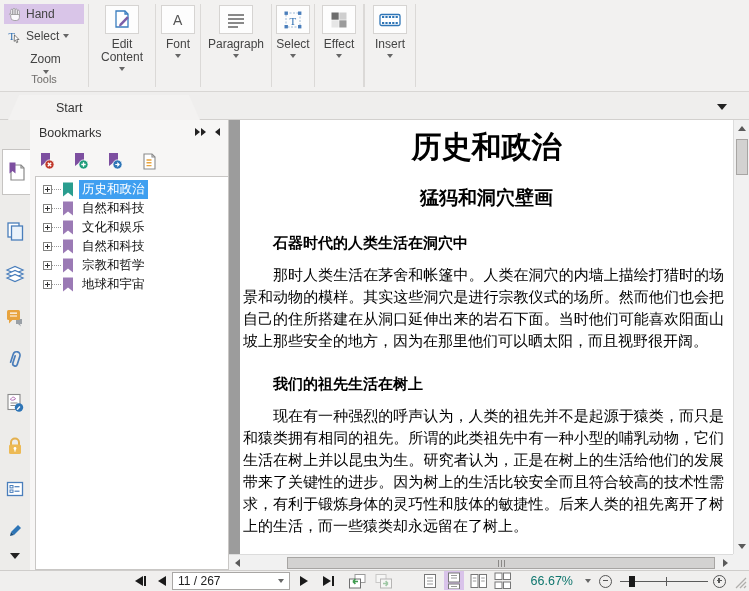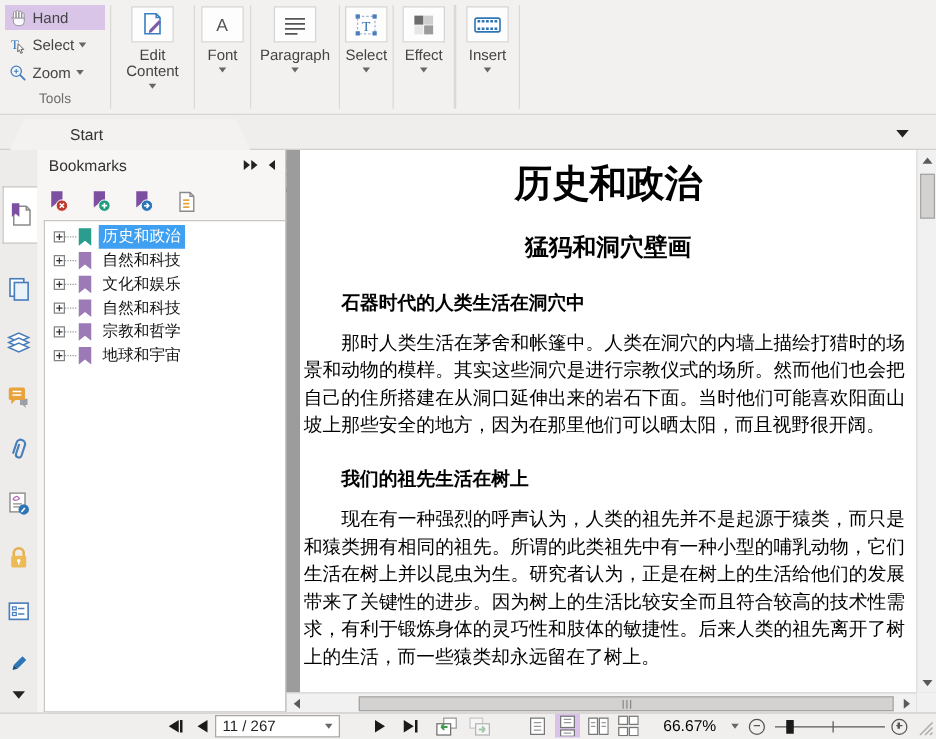--- a/index.html
+++ b/index.html
@@ -109,25 +109,25 @@
   #sbcorner { position:absolute; right:0; bottom:0; width:16px; height:16px; background:#f1f1f1; }
 
   
   #statusbar { position:absolute; left:0; top:570px; width:749px; height:21px;
     background:#f0efee; border-top:1px solid #cfcdcb; font-size:12px; }
   .sb-item { position:absolute; top:0; height:20px; display:flex; align-items:center; justify-content:center; }
   .nav-tri { width:0; height:0; border-top:5px solid transparent; border-bottom:5px solid transparent; }
   .nav-l { border-right:8px solid #1a1a1a; }
   .nav-r { border-left:8px solid #1a1a1a; }
   .nav-bar { width:2px; height:10px; background:#1a1a1a; }
-  #pagebox { left:172px; width:100px; height:18px; top:1px; background:#fff;
+  #pagebox { left:172px; width:118px; height:18px; top:1px; background:#fff;
     border:1px solid #a9a7a5; justify-content:space-between; padding:0 5px; color:#222; }
   .layout-btn { width:20px; height:19px; }
   .layout-btn.hl { background:#d9c3ea; }
-  #zoomtext { left:519px; width:54px; justify-content:flex-end; color:#000000; font-size:12.5px; }
+  #zoomtext { left:519px; width:54px; justify-content:flex-end; color:#0f766e; font-size:12.5px; }
   .ring { width:13px; height:13px; border:1.4px solid #555; border-radius:50%; position:relative; }
   .ring::before { content:""; position:absolute; left:2.5px; top:4.6px; width:5px; height:1.4px; background:#555; }
   .ring.plus::after { content:""; position:absolute; left:4.3px; top:2.8px; width:1.4px; height:5px; background:#555; }
   #slider-track { position:absolute; left:620px; top:10px; width:88px; height:1px; background:#5a5a5a; }
   #slider-tick { position:absolute; left:666px; top:6px; width:1px; height:9px; background:#5a5a5a; }
   #slider-thumb { position:absolute; left:629px; top:5px; width:6px; height:11px; background:#1a1a1a; }
   #grip { position:absolute; right:2px; bottom:2px; width:12px; height:12px; }
 </style>
 </head>
 <body>
@@ -149,21 +149,21 @@
         <span>Hand</span>
       </div>
       <div class="tool-row" style="top:26px;">
         <svg width="15" height="15" viewBox="0 0 20 20">
             <text x="2" y="14" font-size="14" fill="#2f6fb2" font-family="Liberation Serif,serif">T</text>
             <path d="M10 8 L16 14 L13 14 L14.5 17.5 L12.8 18.2 L11.4 14.8 L9.5 16.5 Z" fill="#fff" stroke="#333" stroke-width="0.8"></path>
           </svg>
         <span>Select</span>
         <span class="caret-d"></span>
       </div>
-      <div class="tool-row" style="top:48px;">
+      <div class="tool-row" style="top:48px;flex-direction:column;">
         <svg width="15" height="15" viewBox="0 0 20 20">
             <circle cx="8" cy="8" r="5.5" fill="#eef4fa" stroke="#4a7ebb" stroke-width="1.4"></circle>
             <path d="M5.5 8 h5 M8 5.5 v5" stroke="#4a7ebb" stroke-width="1.2"></path>
             <path d="M12.2 12.2 L17 17" stroke="#4a7ebb" stroke-width="2" stroke-linecap="round"></path>
           </svg>
         <span>Zoom</span>
         <span class="caret-d"></span>
       </div>
       <div id="tools-label">Tools</div>
     </div>

